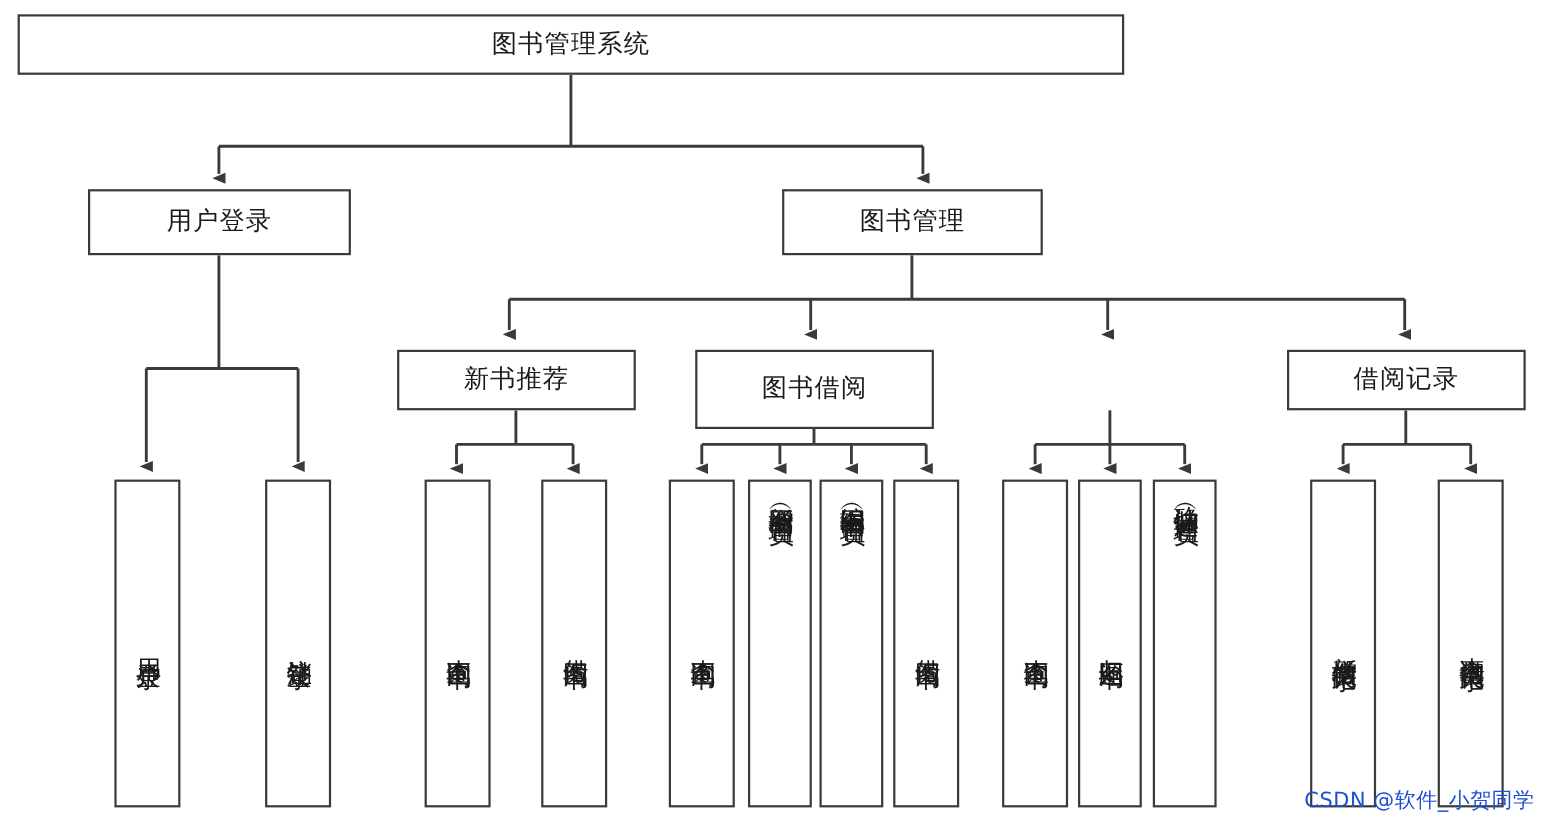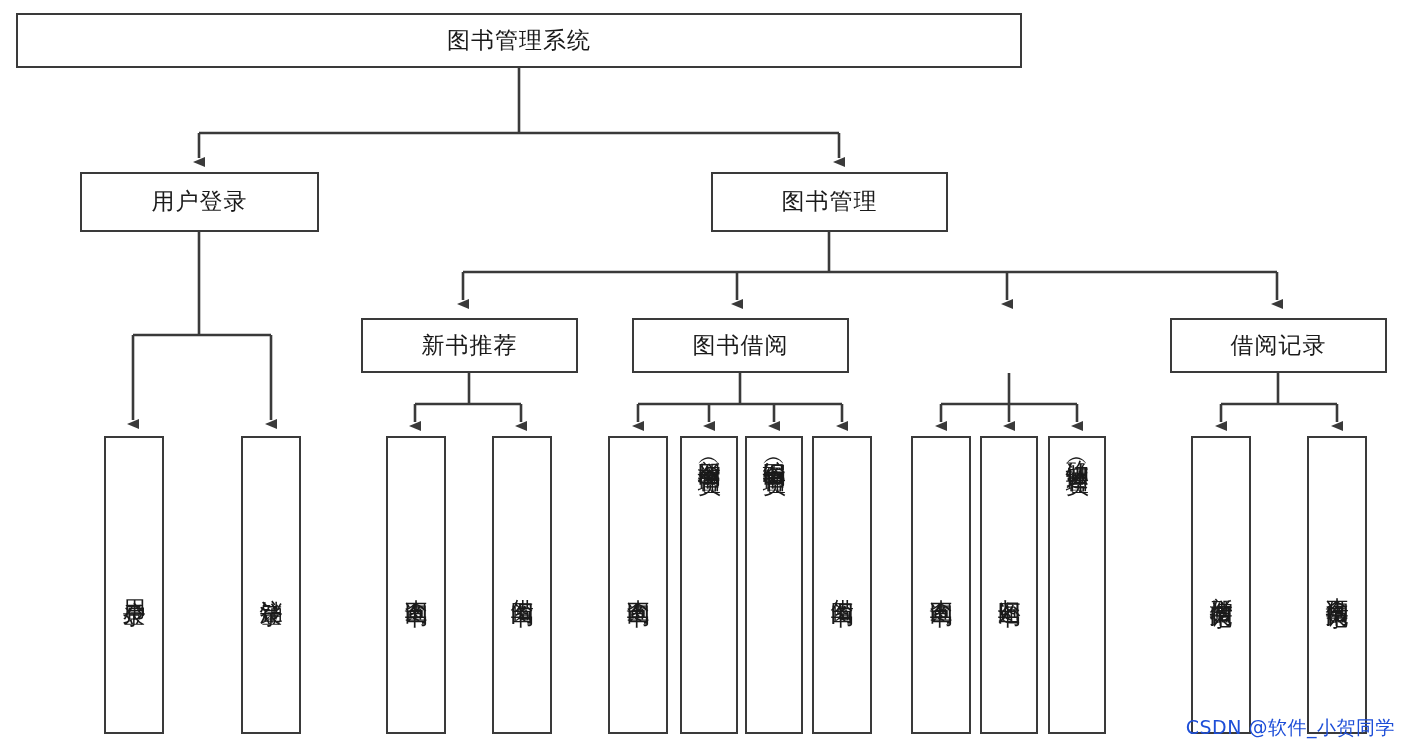--- a/index.html
+++ b/index.html
@@ -135,21 +135,21 @@
   </div>
 
   <div class="node-box" style="left:711px; top:172px; width:237px; height:60px;">
     <span class="node-label-h">图书管理</span>
   </div>
 
   <div class="node-box" style="left:361px; top:318px; width:217px; height:55px;">
     <span class="node-label-h">新书推荐</span>
   </div>
 
-  <div class="node-box" style="left:632px; top:318px; width:217px; height:55px;">
+  <div class="node-box" style="left:632px; top:318px; width:217px; height:72px;">
     <span class="node-label-h">图书借阅</span>
   </div>
 
 
   <div class="node-box" style="left:1170px; top:318px; width:217px; height:55px;">
     <span class="node-label-h">借阅记录</span>
   </div>
 
   <div class="node-box leaf-box" style="left:104px; top:436px; width:60px; height:298px;">
     <span class="node-label-v">用户登录</span>

